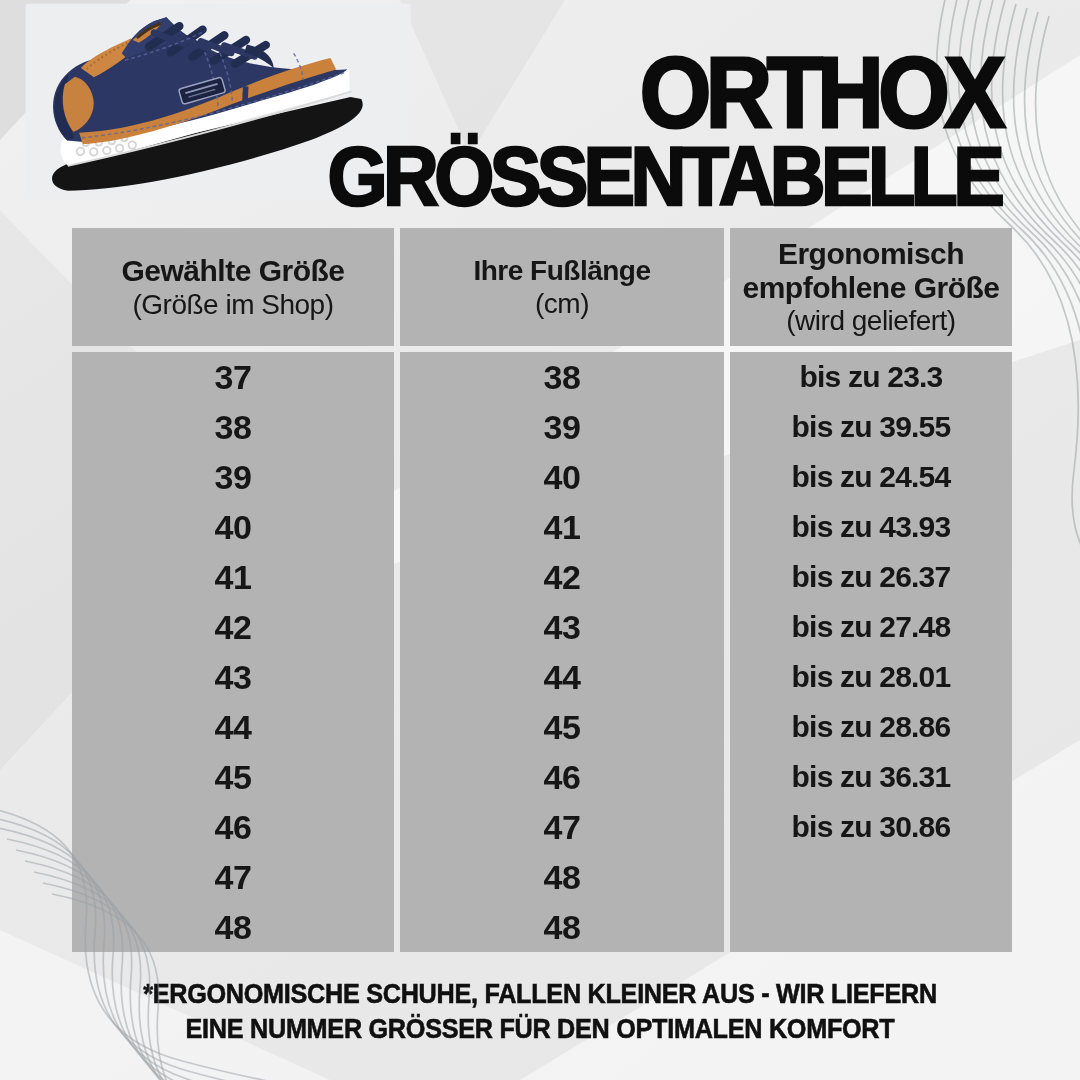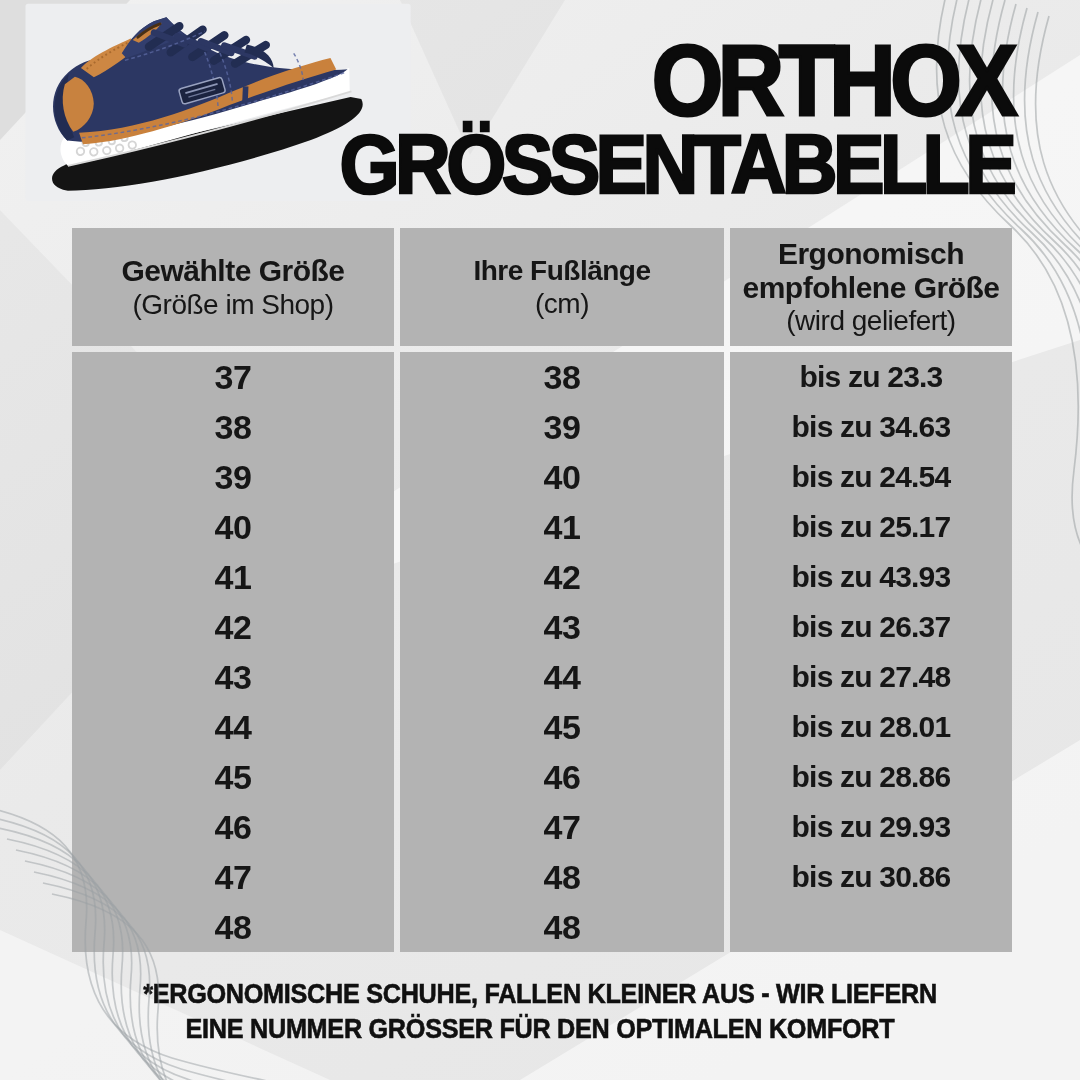--- a/index.html
+++ b/index.html
@@ -8,21 +8,21 @@
     background:linear-gradient(145deg,#f1f1f1 0%,#eaeaea 45%,#e6e6e6 100%);
     font-family:"Liberation Sans","DejaVu Sans",sans-serif;
     -webkit-font-smoothing:antialiased;
   }
   .bg-decor{position:absolute;inset:0;z-index:1;pointer-events:none;}
   .waves-top{position:absolute;inset:0;z-index:2;pointer-events:none;}
   .waves-bottom{position:absolute;inset:0;z-index:6;pointer-events:none;}
 
   .shoe-photo{position:absolute;left:14px;top:2px;width:410px;height:214px;z-index:3;}
 
-  .title{position:absolute;top:34px;right:68px;z-index:4;text-align:right;color:#0b0b0b;margin:0;}
+  .title{position:absolute;top:34px;right:68px;z-index:4;text-align:right;color:#0b0b0b;margin:12px;}
   .title .line1{
     display:block;font-size:100px;font-weight:700;letter-spacing:-6px;line-height:.92;
     -webkit-text-stroke:3px #0b0b0b;transform:scaleX(.92);transform-origin:right center;white-space:nowrap;
   }
   .title .line2{
     display:block;font-size:84px;font-weight:700;letter-spacing:-5px;line-height:1.0;margin-top:-4px;
     -webkit-text-stroke:2.6px #0b0b0b;transform:scaleX(.92);transform-origin:right center;white-space:nowrap;
   }
 
   .size-table{
@@ -190,29 +190,28 @@
         <div class="cell">43</div>
         <div class="cell">44</div>
         <div class="cell">45</div>
         <div class="cell">46</div>
         <div class="cell">47</div>
         <div class="cell">48</div>
         <div class="cell">48</div>
       </div>
     <div class="bodycol foot" id="col-foot">
         <div class="cell">bis zu 23.3</div>
-        <div class="cell">bis zu 34.63</div>
+        <div class="cell">bis zu 39.55</div>
         <div class="cell">bis zu 24.54</div>
-        <div class="cell">bis zu 25.17</div>
         <div class="cell">bis zu 43.93</div>
         <div class="cell">bis zu 26.37</div>
         <div class="cell">bis zu 27.48</div>
         <div class="cell">bis zu 28.01</div>
         <div class="cell">bis zu 28.86</div>
-        <div class="cell">bis zu 29.93</div>
+        <div class="cell">bis zu 36.31</div>
         <div class="cell">bis zu 30.86</div>
       </div>
   </div>
 
   <div class="footnote">
     <div>*ERGONOMISCHE SCHUHE, FALLEN KLEINER AUS - WIR LIEFERN</div>
     <div>EINE NUMMER GRÖSSER FÜR DEN OPTIMALEN KOMFORT</div>
   </div>
 
   <svg class="waves-bottom" viewBox="0 0 1080 1080" aria-hidden="true">

